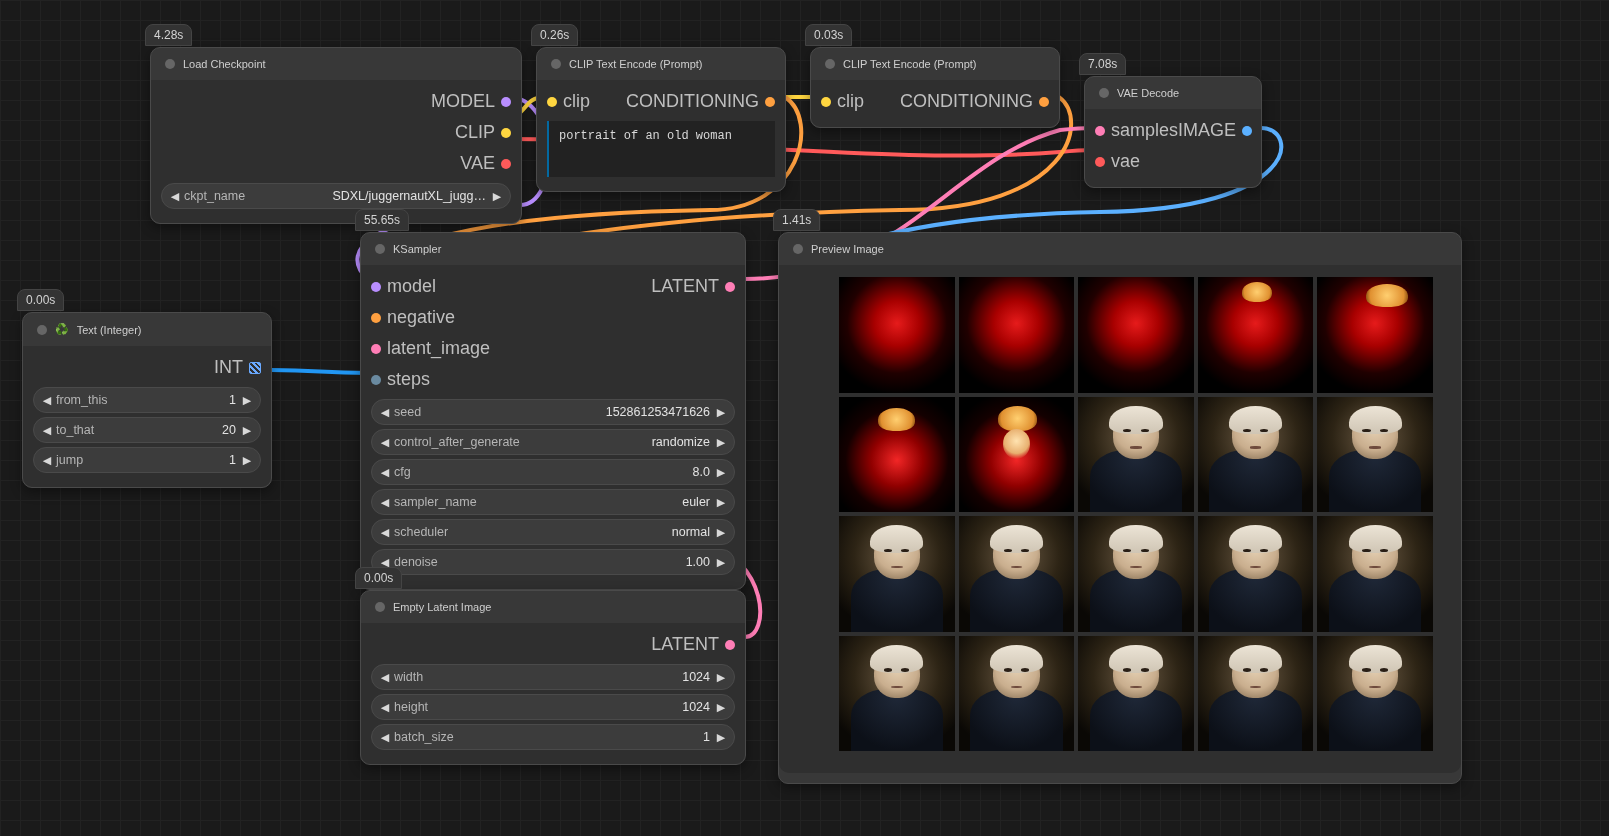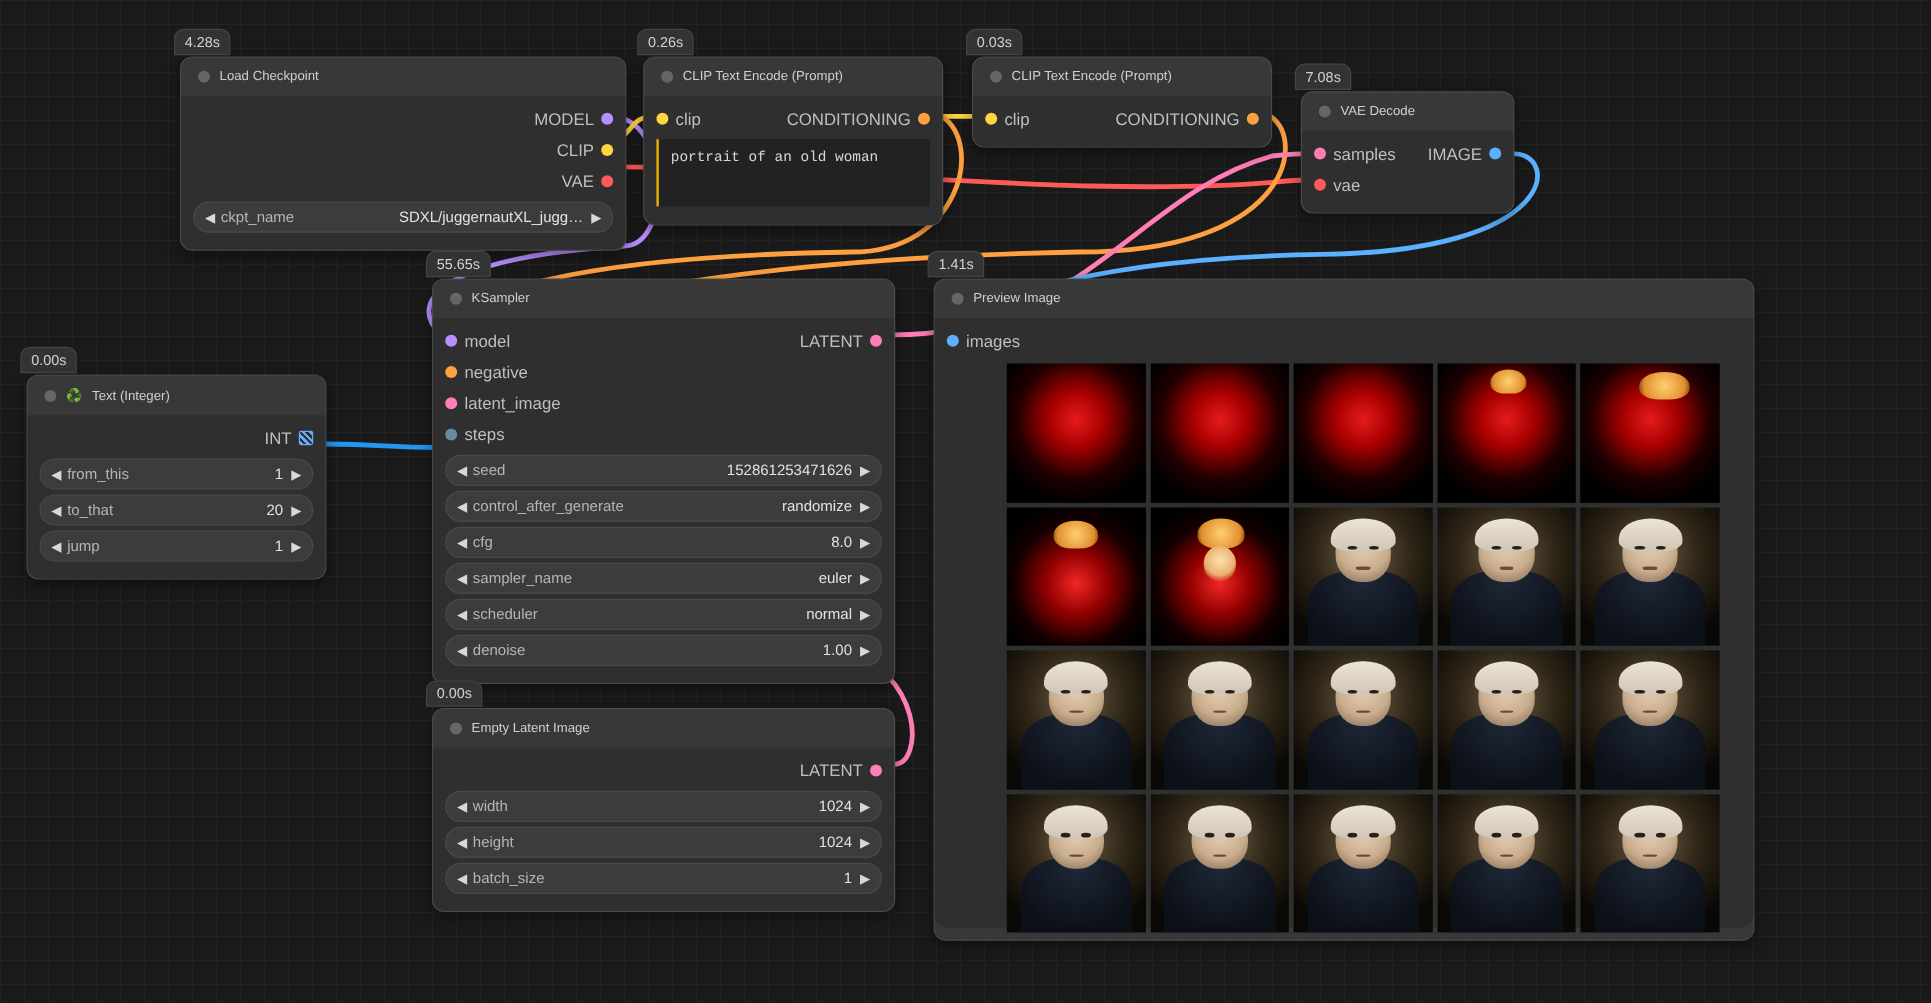--- a/index.html
+++ b/index.html
@@ -40,21 +40,21 @@
 }
 .node-body {
   background: #2f2f2f;
   border-radius: 0 0 10px 10px;
   padding: 6px 10px 10px 10px;
 }
 .io-row {
   display: flex;
   justify-content: space-between;
   align-items: center;
-  font-size: 14px;
+  font-size: 18px;
   padding: 5px 0;
   color: #bfbfbf;
 }
 .io-left, .io-right { display: flex; align-items: center; gap: 6px; }
 .io-right { justify-content: flex-end; }
 .dot {
   width: 10px; height: 10px; border-radius: 50%;
   flex-shrink: 0;
 }
 .purple { background: #b98eff; }
@@ -84,21 +84,21 @@
   color: #d8d8d8;
   cursor: pointer;
   user-select: none;
 }
 .w-label { flex: 0 0 auto; padding-left: 2px; color: #b5b5b5; }
 .w-value { flex: 1; text-align: right; padding-right: 4px; color: #e2e2e2; font-variant-numeric: tabular-nums; }
 
 .textarea {
   background: #222;
   border: none;
-  border-left: 2px solid #eab308;
+  border-left: 2px solid #0369a1;
   color: #d8d8d8;
   font-family: "Courier New", monospace;
   font-size: 12px;
   padding: 8px 10px;
   width: 100%;
   resize: none;
   border-radius: 0;
   margin-top: 4px;
   height: 56px;
   outline: none;
@@ -478,27 +478,20 @@
   </div>
 </div>
 
 <div class="node" id="n-prev">
   <div class="badge">1.41s</div>
   <div class="node-title">
     <span class="title-dot"></span>
     <span>Preview Image</span>
   </div>
   <div class="node-body" style="height: calc(100% - 42px);">
-    <div class="io-row">
-        <span class="io-left">
-          <span class="dot sky"></span>
-          <span>images</span>
-        </span>
-        <span></span>
-      </div>
     <div class="preview-grid">
 
       <div class="thumb">
           <div class="glow"></div>
         </div>
       <div class="thumb">
           <div class="glow"></div>
         </div>
       <div class="thumb">
           <div class="glow"></div>

